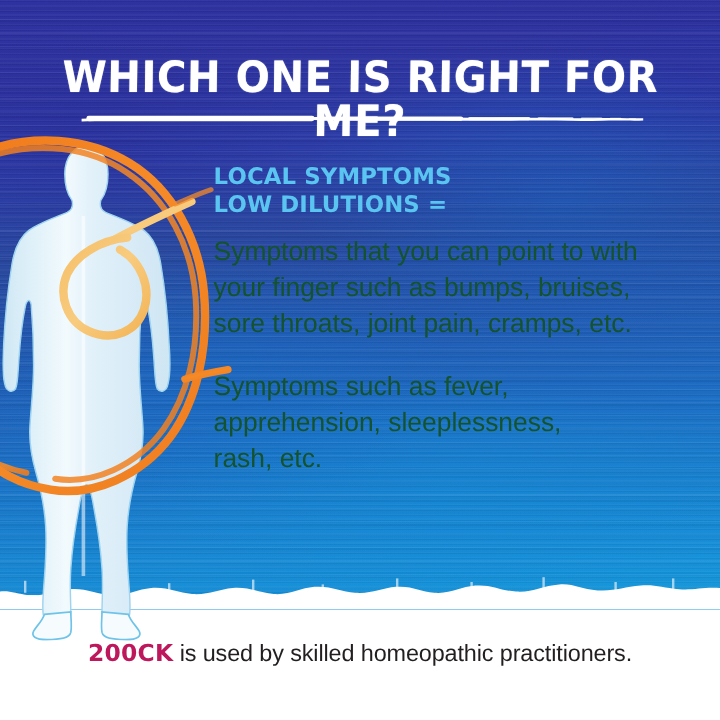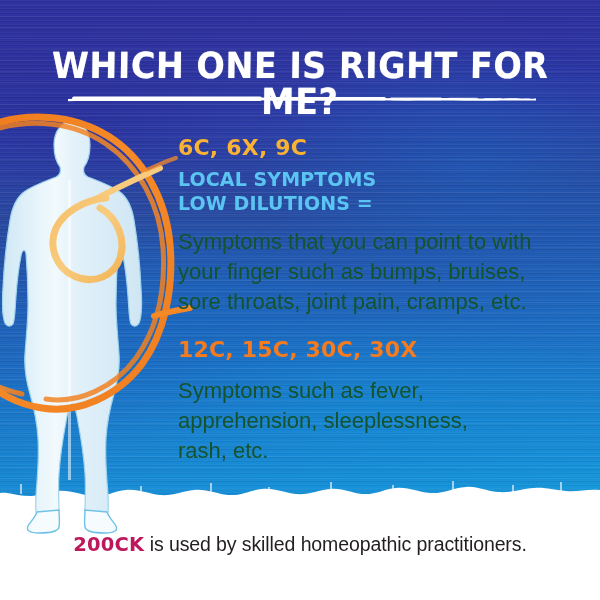--- a/index.html
+++ b/index.html
@@ -388,30 +388,28 @@
       <rect x="382" y="3.8" width="30" height="2.2" rx="1.1" opacity="0.8"></rect>
       <rect x="418" y="4" width="18" height="1.8" rx="0.9" opacity="0.7"></rect>
       <rect x="442" y="4.2" width="10" height="1.6" rx="0.8" opacity="0.6"></rect>
       <rect x="458" y="4.4" width="6" height="1.4" rx="0.7" opacity="0.5"></rect>
     </g>
   </svg>
 
   <div class="content">
 
     <div class="block">
-      <p class="dose-line dose-low">6C, 6X, 9C</p>
       <p class="sub-head">LOCAL SYMPTOMS</p>
       <p class="sub-head">LOW DILUTIONS =</p>
       <p class="body-copy">Symptoms that you can point to with
 your finger such as bumps, bruises,
 sore throats, joint pain, cramps, etc.</p>
     </div>
 
     <div class="block">
-      <p class="dose-line dose-high">12C, 15C, 30C, 30X</p>
       <p class="body-copy">Symptoms such as fever,
 apprehension, sleeplessness,
 rash, etc.</p>
     </div>
 
   </div>
 
   <div class="footer">
     <span class="strong">200CK</span><span> is used by skilled homeopathic practitioners.</span>
   </div>

